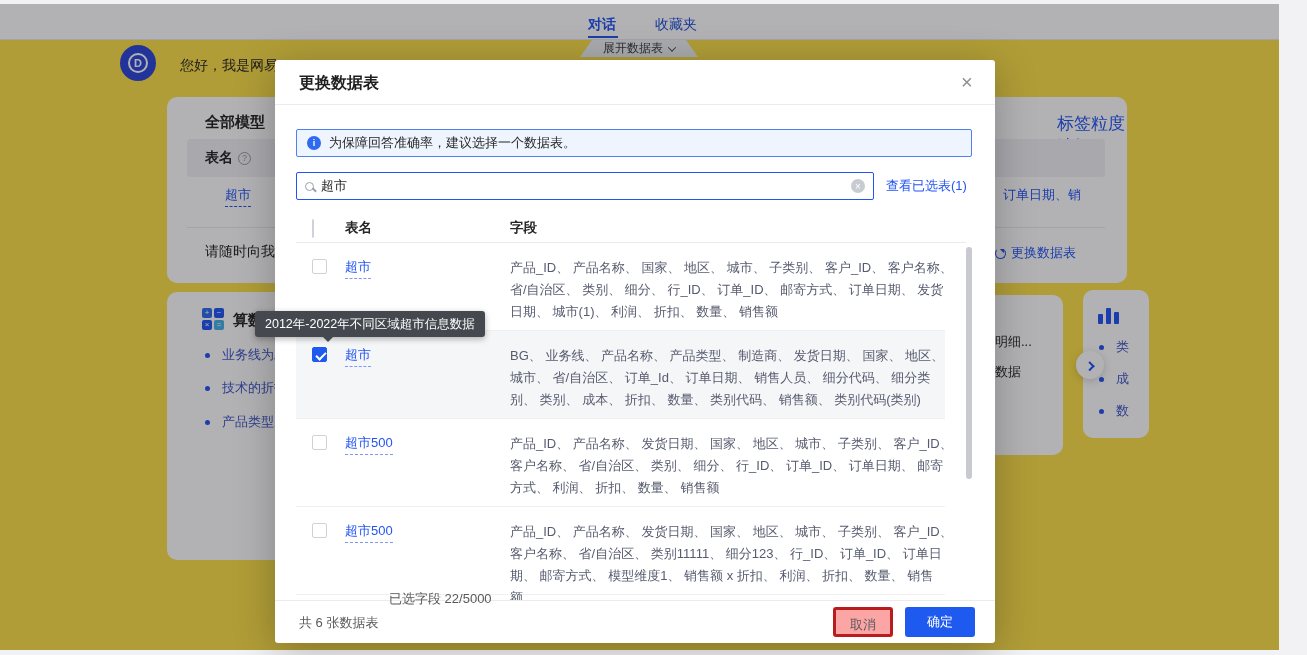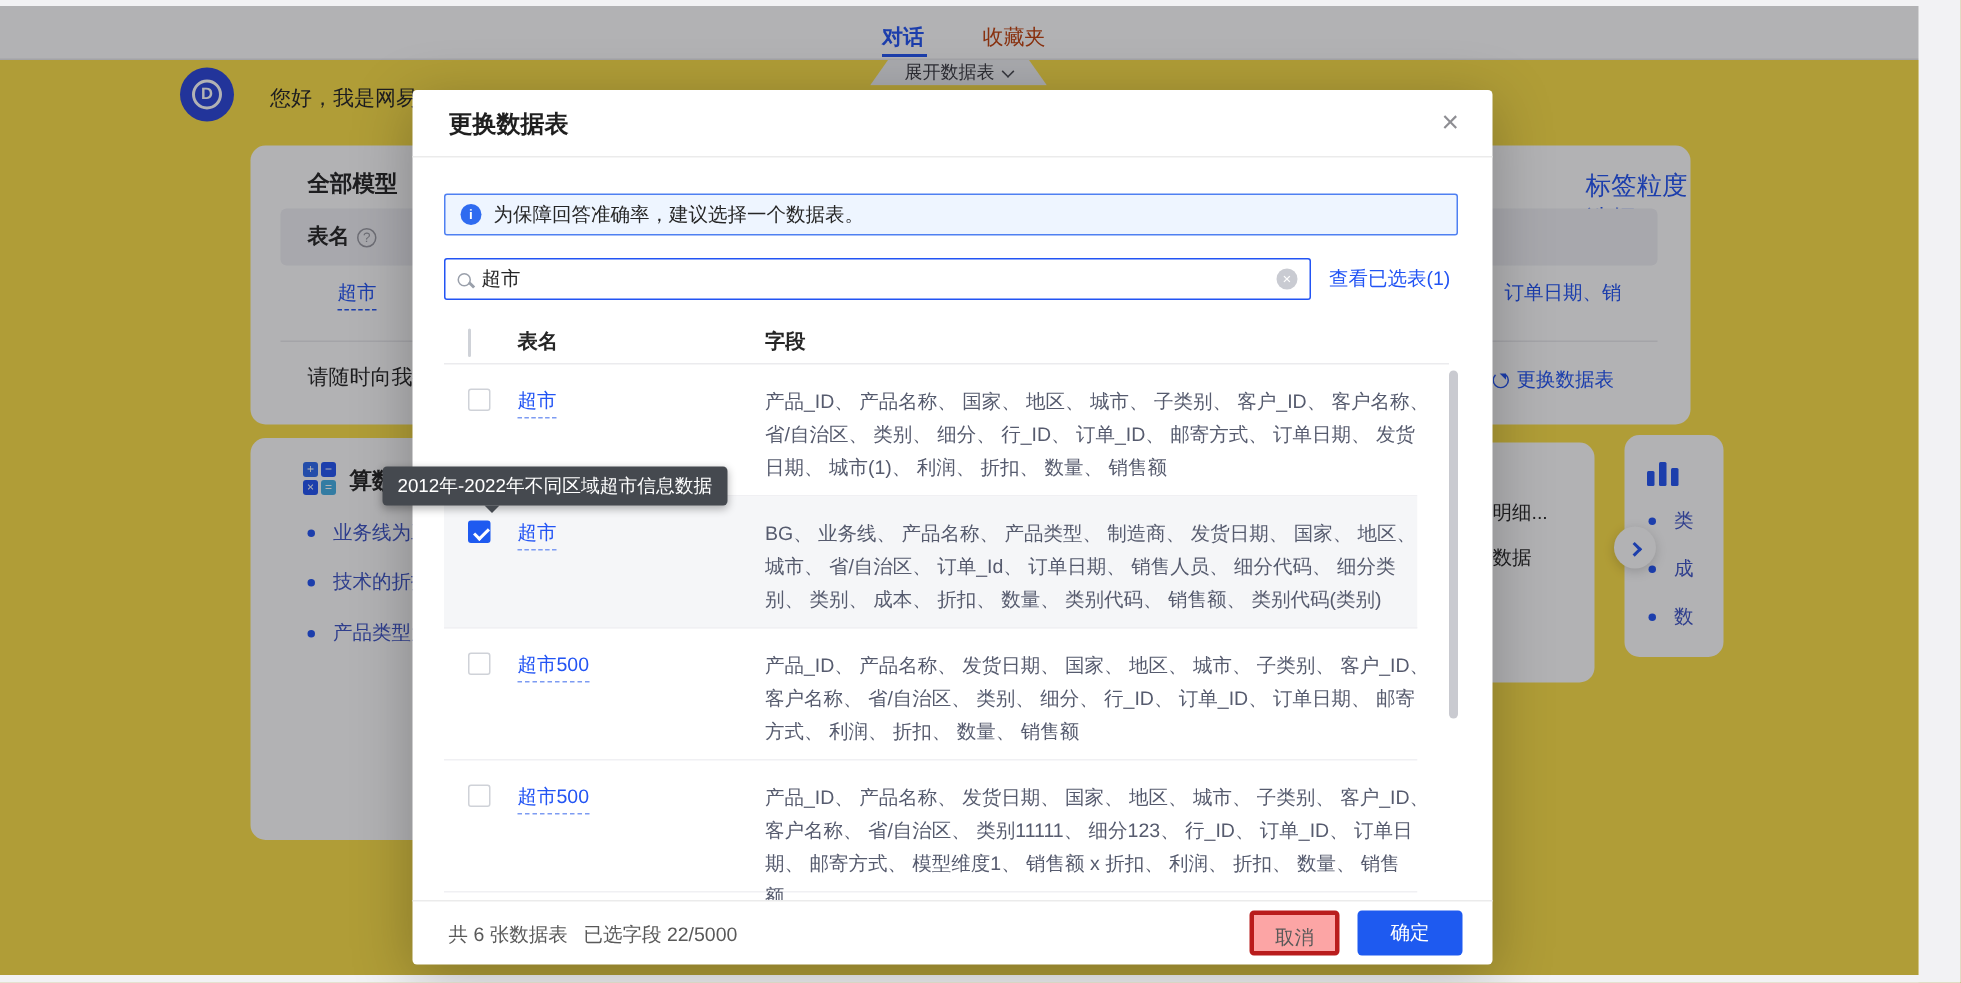--- a/index.html
+++ b/index.html
@@ -4,21 +4,21 @@
 <style>
   * { margin:0; padding:0; box-sizing:border-box; }
   html,body { width:1307px; height:655px; overflow:hidden; background:#f2f2f4;
               font-family:"Liberation Sans","DejaVu Sans",sans-serif; }
   .stage { position:relative; width:1279px; height:655px; overflow:hidden; }
   .abs { position:absolute; }
 
   
   .top-strip { left:0; top:0; width:1307px; height:4px; background:#f2f2f4; }
   .topbar { left:0; top:4px; width:1307px; height:36px; background:#ffffff; border-bottom:1px solid #e9e9ec; }
-  .tab { font-size:14px; color:#c2410c; cursor:pointer; }
+  .tab { font-size:14px; color:#1d4ed8; cursor:pointer; }
   .tab.active { color:#2254f4; font-weight:bold; }
   .tab-underline { left:588px; top:36px; width:30px; height:2px; background:#2254f4; }
   .flap { left:580px; top:40px; width:118px; height:17px; background:#f2f3f6;
           clip-path:polygon(12px 0, calc(100% - 12px) 0, 100% 100%, 0 100%);
           display:flex; align-items:center; justify-content:center; gap:6px;
           font-size:12px; color:#3a3b42; }
   .caret-down { width:6px; height:6px; border-right:1.5px solid #4a4b52; border-bottom:1.5px solid #4a4b52;
                 transform:rotate(45deg) translate(-1px,-1px); }
   .content { left:0; top:40px; width:1307px; height:610px; background:#fde047; }
 
@@ -116,21 +116,21 @@
   .row .cb { position:absolute; left:16px; top:16px; }
   .row-name { position:absolute; left:49px; top:15px; font-size:13px; color:#2254f4; cursor:pointer;
               border-bottom:1px dashed #7d9bf2; padding-bottom:2px; }
   .row-fields { position:absolute; left:214px; top:14px; width:445px; font-size:13px; color:#565b6e; line-height:22px; }
 
   .scrollbar { left:691px; top:187px; width:6px; height:350px; }
   .scroll-thumb { position:absolute; left:0; top:0; width:6px; height:232px; background:#c9cad0; border-radius:3px; }
 
   .m-footer { left:0; top:540px; width:720px; height:43px; border-top:1px solid #ebebeb; }
   .f-total { left:24px; top:554px; font-size:13px; color:#595959; }
-  .f-selected { left:114px; top:554px; font-size:13px; color:#595959; }
+  .f-selected { left:114px; top:530px; font-size:13px; color:#595959; }
   .btn { position:absolute; top:547px; height:30px; border-radius:3px; font-size:13px; text-align:center; line-height:30px; cursor:pointer; }
   .btn-cancel { left:558px; width:60px; background:#fca5a5; border:3px solid #b91c1c; color:#595959; }
   .btn-confirm { left:630px; width:70px; background:#1e5af0; color:#ffffff; }
 
   
   .tooltip { left:255px; top:311px; height:26px; background:#45494f; border-radius:3px; color:#fff;
              font-size:12.5px; line-height:26px; padding:0 10px; white-space:nowrap; z-index:20;
              box-shadow:0 2px 6px rgba(0,0,0,0.3); }
   .tooltip::after { content:''; position:absolute; left:68px; bottom:-5px; border:5px solid transparent;
                     border-top-color:#45494f; border-bottom:none; }

